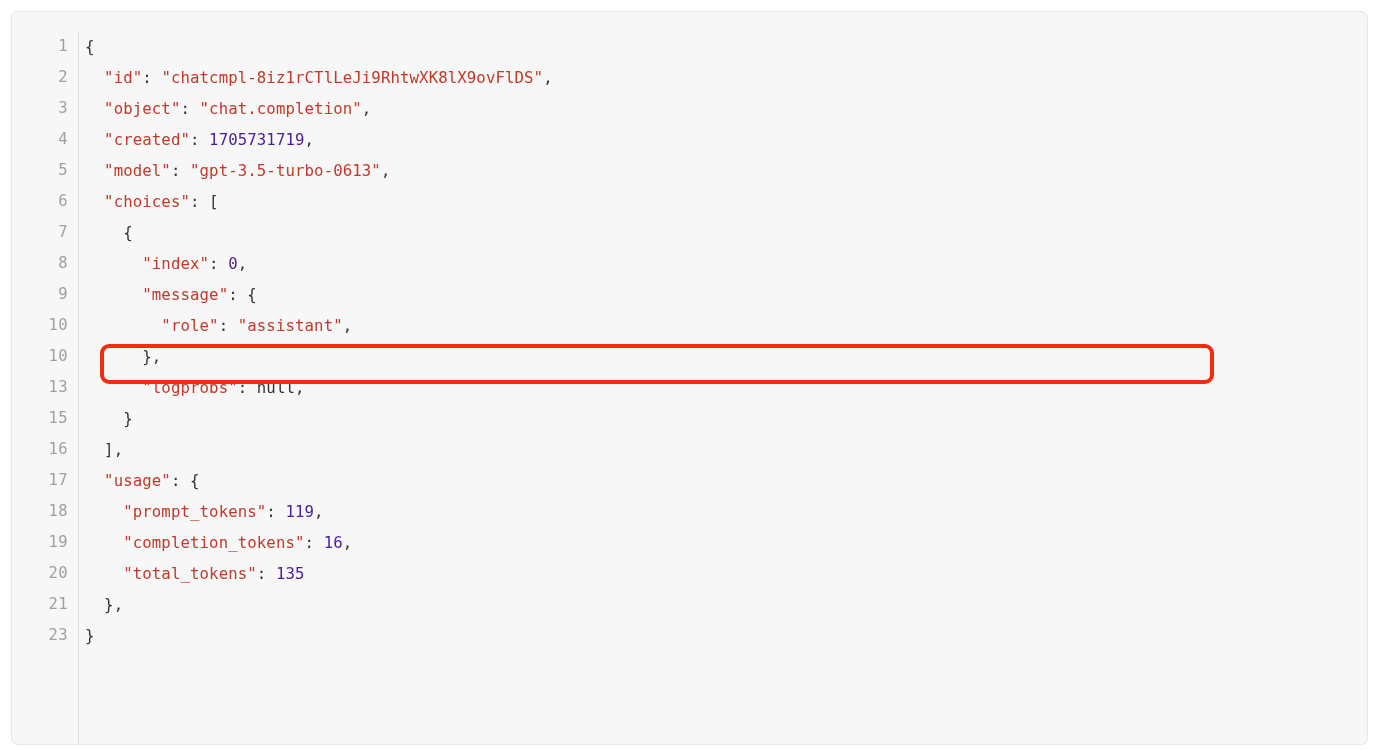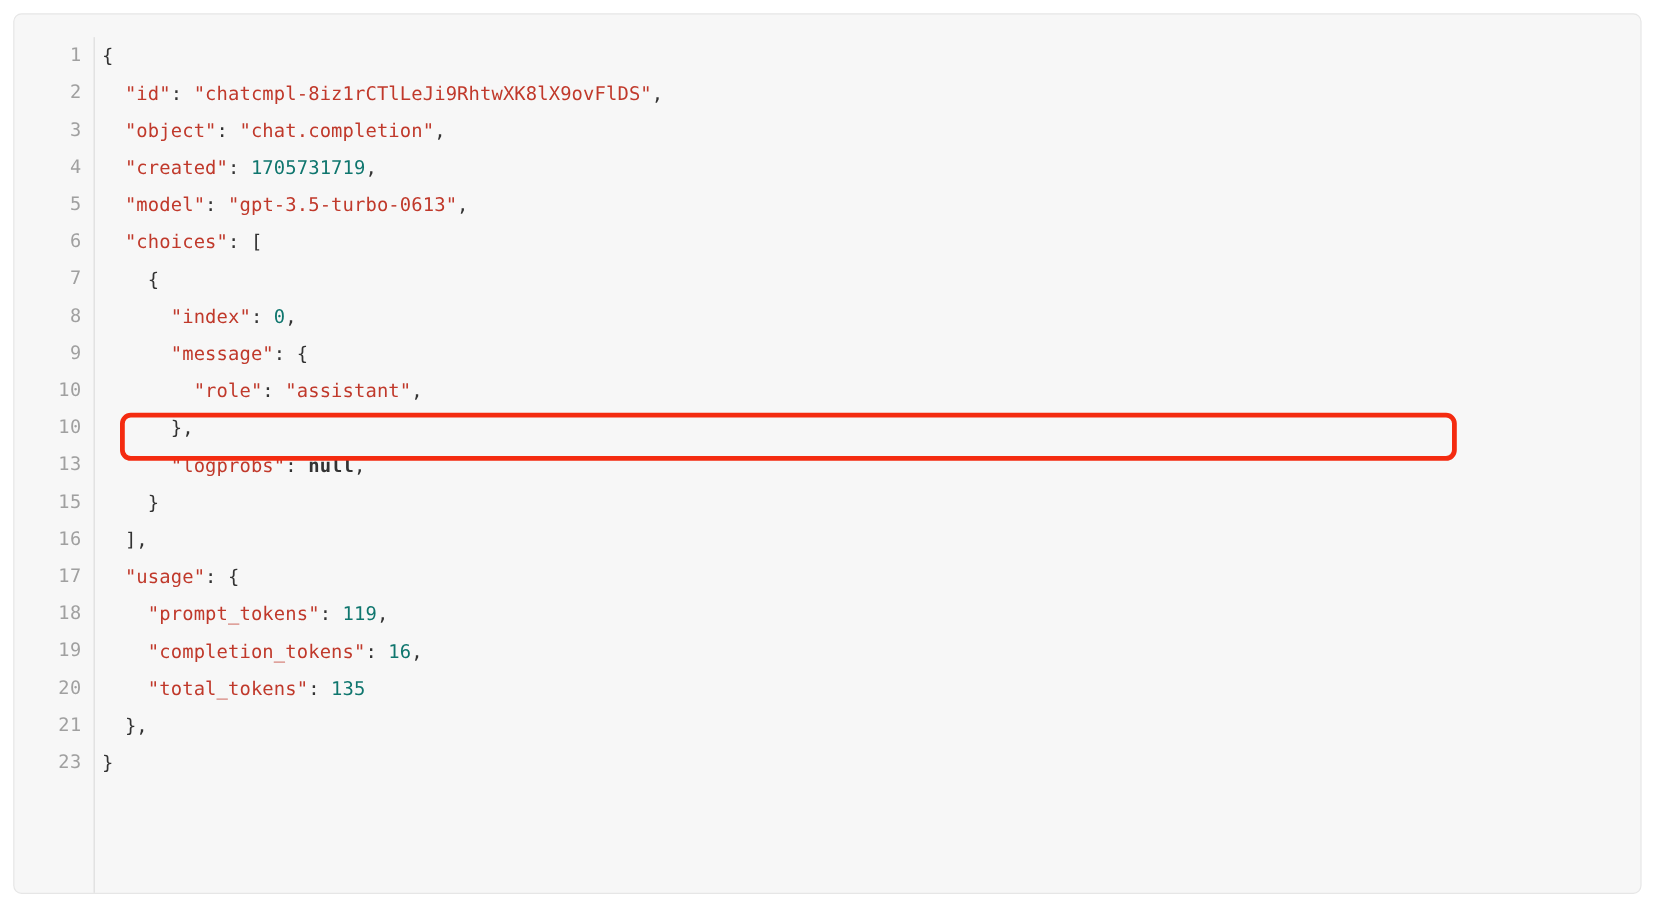--- a/index.html
+++ b/index.html
@@ -67,23 +67,23 @@
     padding-left: 17px;
     font-family: "DejaVu Sans Mono", monospace;
     font-size: 15.7px;
     white-space: pre;
     color: #333333;
     letter-spacing: 0.1px;
   }
 
   .tok-key   { color: #c0392b; }
   .tok-str   { color: #c0392b; }
-  .tok-num   { color: #0f766e; }
+  .tok-num   { color: #4c1d95; }
   .tok-punct { color: #333333; }
-  .tok-lit   { color: #333333; font-weight: bold; }
+  .tok-lit   { color: #333333; }
 
   #highlight-box {
     position: absolute;
     left: 88px;
     top: 332px;
     width: 1114px;
     height: 40px;
     box-sizing: border-box;
     border: 4px solid #f42b10;
     border-radius: 9px;

